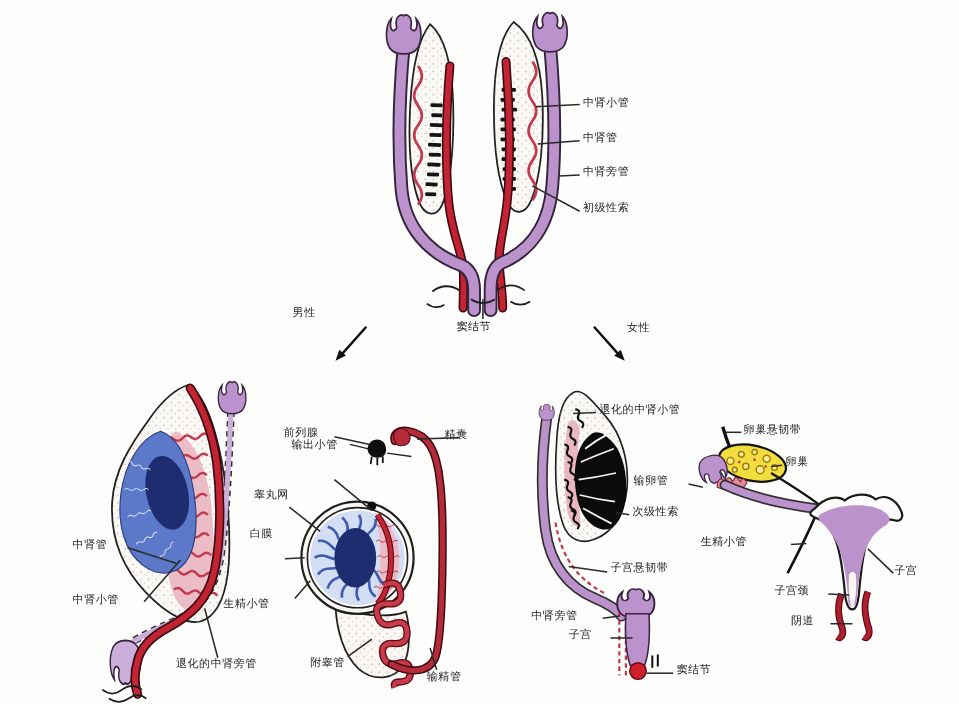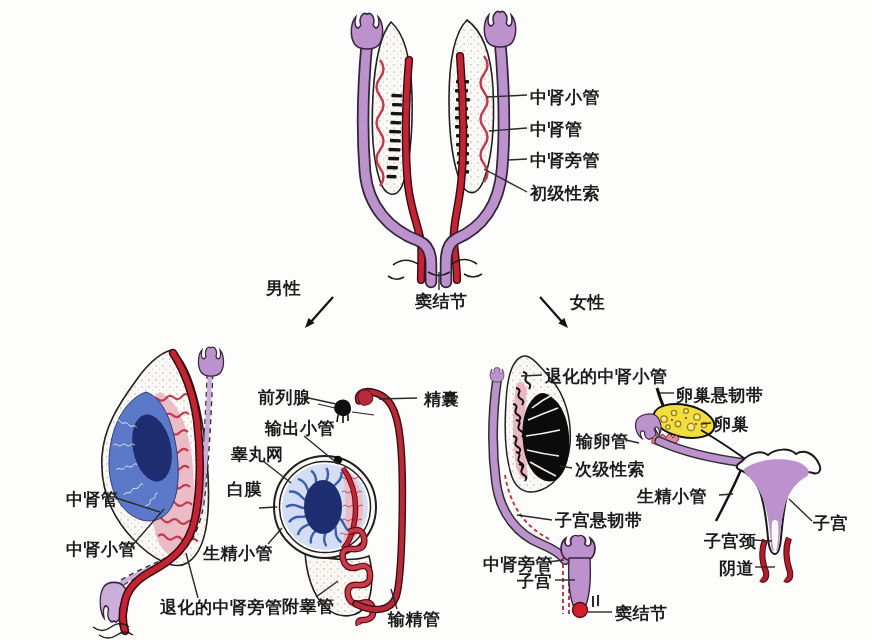--- a/index.html
+++ b/index.html
@@ -1,19 +1,19 @@
 <!DOCTYPE html>
 <html><head>
 <meta charset="utf-8">
 <style>
   html,body{margin:0;padding:0;background:#fff;}
   .stage{width:872px;height:640px;position:relative;background:#fdfdfc;overflow:hidden;
          font-family:"Liberation Sans",sans-serif;}
   .stage svg{position:absolute;left:0;top:0;}
-  .lbl{position:absolute;font-size:17px;font-weight:700;line-height:1.05;color:#1c1c1c;
+  .lbl{position:absolute;font-size:10px;font-weight:400;line-height:1.05;color:#1c1c1c;
        white-space:nowrap;letter-spacing:0.5px;}
 </style>
 </head>
 <body>
 
 <div class="stage">
 
 <svg width="872" height="640" viewBox="0 0 872 640">
   <defs>
     <pattern id="stip" width="7" height="7" patternUnits="userSpaceOnUse">
@@ -321,22 +321,22 @@
 <div>
   <div class="lbl" style="left:530px;top:89px">中肾小管</div>
   <div class="lbl" style="left:530px;top:121px">中肾管</div>
   <div class="lbl" style="left:530px;top:152px">中肾旁管</div>
   <div class="lbl" style="left:530px;top:185px">初级性索</div>
   <div class="lbl" style="left:415px;top:293px">窦结节</div>
   <div class="lbl" style="left:266px;top:280px">男性</div>
   <div class="lbl" style="left:570px;top:294px">女性</div>
 
   <div class="lbl" style="left:258px;top:389px">前列腺</div>
-  <div class="lbl" style="left:424px;top:391px">精囊</div>
-  <div class="lbl" style="left:265px;top:420px">输出小管</div>
+  <div class="lbl" style="left:404px;top:391px">精囊</div>
+  <div class="lbl" style="left:265px;top:400px">输出小管</div>
   <div class="lbl" style="left:231px;top:446px">睾丸网</div>
   <div class="lbl" style="left:227px;top:481px">白膜</div>
   <div class="lbl" style="left:203px;top:545px">生精小管</div>
   <div class="lbl" style="left:66px;top:491px">中肾管</div>
   <div class="lbl" style="left:66px;top:541px">中肾小管</div>
   <div class="lbl" style="left:160px;top:599px">退化的中肾旁管</div>
   <div class="lbl" style="left:282px;top:598px">附睾管</div>
   <div class="lbl" style="left:388px;top:611px">输精管</div>
 
   <div class="lbl" style="left:545px;top:368px">退化的中肾小管</div>

